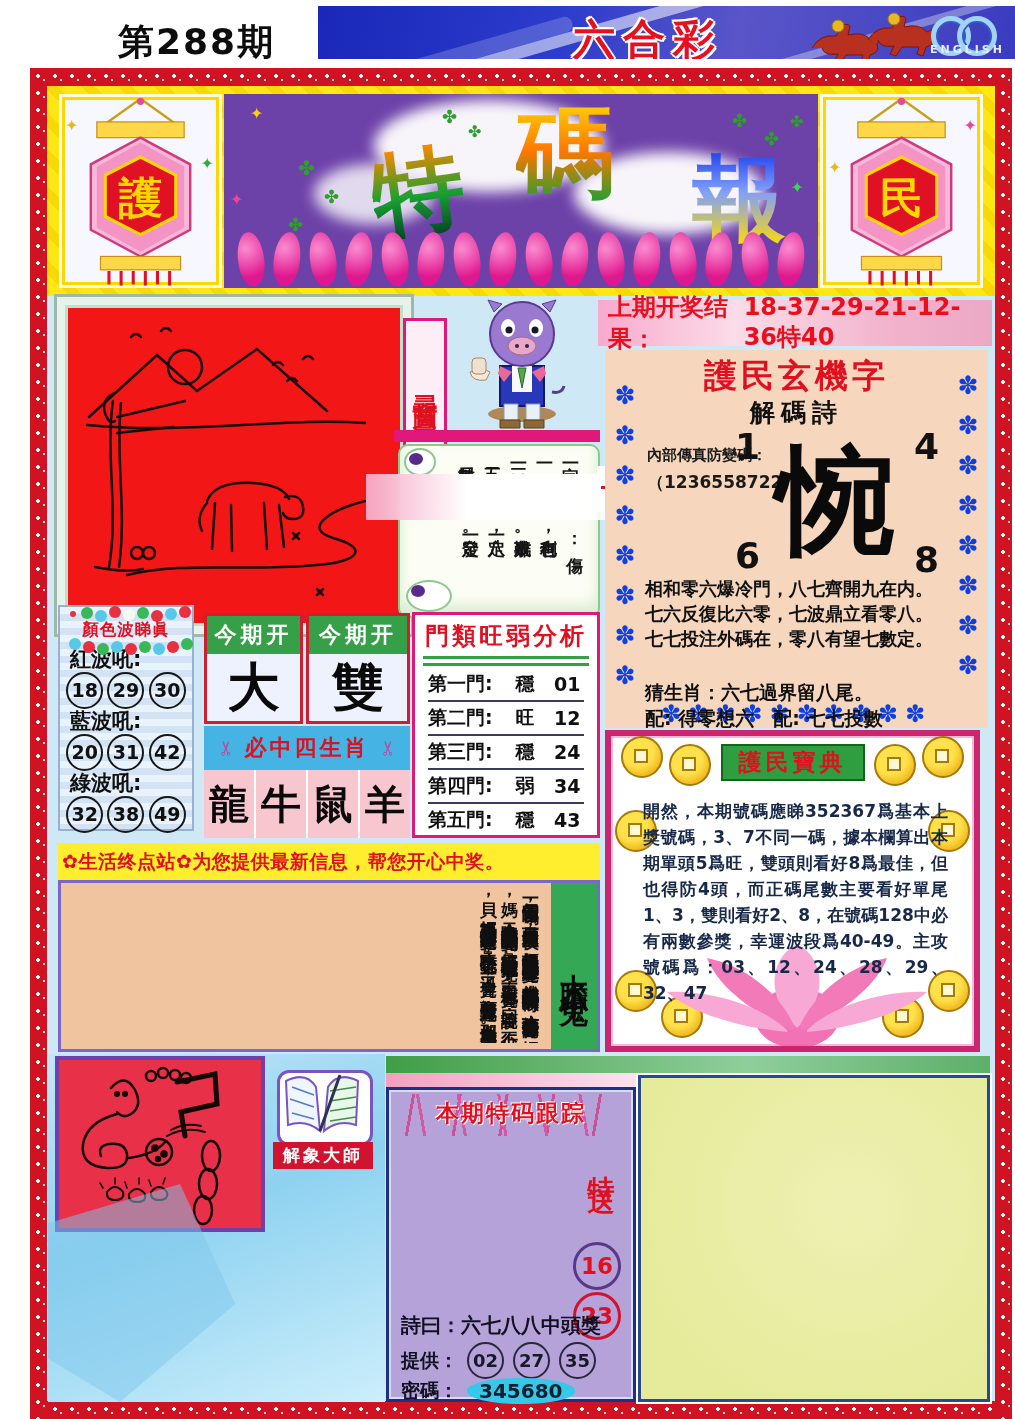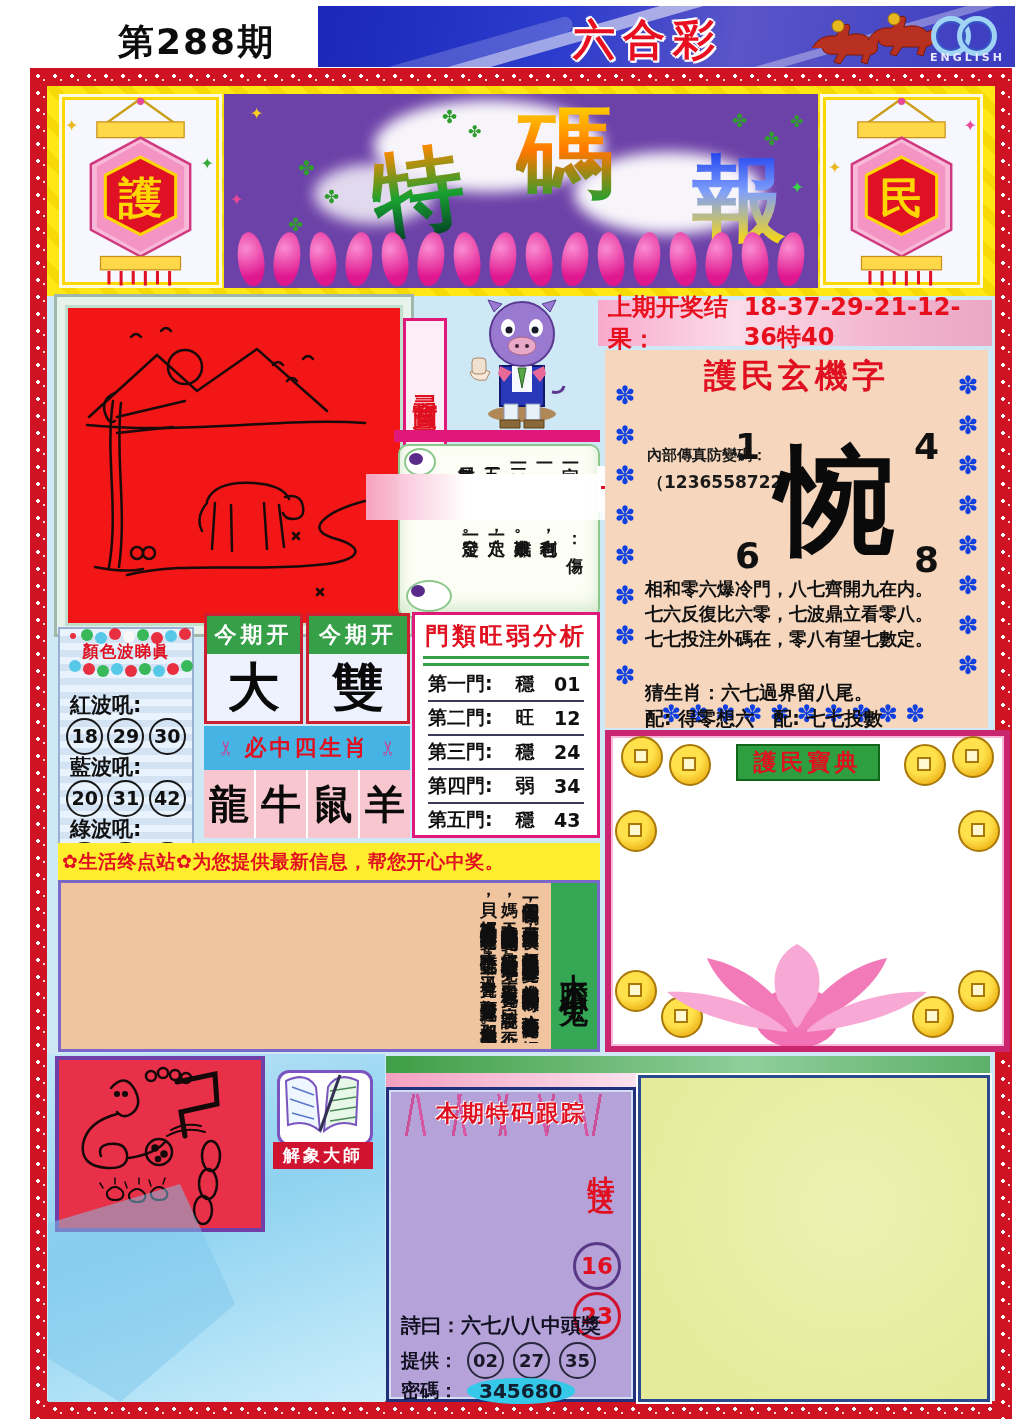--- a/index.html
+++ b/index.html
@@ -2,21 +2,21 @@
 <html><head>
 <meta charset="utf-8">
 <style>
   html,body{margin:0;padding:0;background:#888;}
   .page{position:relative;width:1015px;height:1419px;background:#ffffff;overflow:hidden;
         font-family:"DejaVu Sans","Liberation Sans",sans-serif;}
   .abs{position:absolute;}
 
   
   .issue{left:118px;top:18px;font-size:36px;font-weight:700;color:#0d0d0d;letter-spacing:2px;}
-  .banner{left:318px;top:6px;width:697px;height:61px;overflow:hidden;
+  .banner{left:318px;top:6px;width:697px;height:53px;overflow:hidden;
           background:linear-gradient(100deg,#1a27b8 0%,#2c3ccc 35%,#5a55c8 60%,#3a3cc0 100%);}
   .streak{position:absolute;background:rgba(255,255,255,.55);transform:rotate(-16deg);border-radius:8px;}
   .banner-title{position:absolute;left:255px;top:6px;font-size:42px;font-weight:800;color:#e81020;
      text-shadow:-2px 0 #fff,2px 0 #fff,0 -2px #fff,0 2px #fff,2px 2px #fff,-2px -2px #fff;letter-spacing:8px;}
   .english{position:absolute;right:10px;bottom:3px;color:#e8e8ff;font-size:11px;font-weight:700;letter-spacing:3px;}
   .ring{position:absolute;border:5px solid #9fd4f4;border-radius:50%;width:30px;height:30px;box-shadow:inset 0 0 0 2px #3858c8;}
 
   
   .bd{background-color:#cf1322;background-image:
       radial-gradient(circle 3px at 8px 8px,#ffffff 55%,transparent 62%),
@@ -80,33 +80,33 @@
   .my-fax .l1{font-size:15px;}
   .my-fax .l2{font-size:17px;margin-top:6px;}
   .my-char-wrap{position:absolute;left:128px;top:80px;width:206px;height:140px;}
   .my-char{position:absolute;left:50%;top:50%;transform:translate(-50%,-50%);font-size:118px;font-weight:800;color:#0a0a0a;line-height:1;}
   .cnum{position:absolute;font-size:36px;font-weight:700;color:#111;}
   .my-poem{position:absolute;left:40px;right:40px;top:226px;}
   .my-poem div{font-size:18px;font-weight:800;color:#101010;line-height:25px;white-space:nowrap;}
   .my-line{position:absolute;left:40px;font-size:19px;font-weight:800;color:#101010;white-space:nowrap;}
 
   
-  .baodian{left:605px;top:730px;width:405px;height:322px;background:#ffffff;border:6px solid #c9266f;box-sizing:border-box;
+  .baodian{left:605px;top:730px;width:375px;height:322px;background:#ffffff;border:6px solid #c9266f;box-sizing:border-box;
         box-shadow:inset 0 0 0 2px #f8b8d8;}
   .bd-title{position:absolute;left:50%;top:8px;transform:translateX(-50%);background:#2e9e40;border:2px solid #11661a;
         color:#e01020;font-size:23px;font-weight:800;padding:1px 16px;letter-spacing:4px;white-space:nowrap;}
   .coin{position:absolute;width:38px;height:38px;border-radius:50%;border:2px solid #a87808;
         background:radial-gradient(circle at 40% 35%,#ffe14c 45%,#f0b81e 75%,#c88a10);}
   .coin::after{content:"";position:absolute;left:11px;top:11px;width:10px;height:10px;border:2.5px solid #a87808;background:#fff8d0;}
   .bd-body{position:absolute;left:32px;right:26px;top:62px;font-size:17px;font-weight:700;color:#182848;line-height:26px;text-align:justify;z-index:2;}
   .lotus{position:absolute;left:36px;bottom:0;z-index:1;}
 
   
-  .cw{left:58px;top:627px;width:136px;height:226px;box-sizing:border-box;border:2px solid #9ab0d0;
-      background:repeating-linear-gradient(180deg,#e9f3fd 0 7px,#d3e3f3 7px 14px);padding-top:64px;}
+  .cw{left:58px;top:605px;width:136px;height:226px;box-sizing:border-box;border:2px solid #9ab0d0;
+      background:repeating-linear-gradient(180deg,#e9f3fd 0 7px,#d3e3f3 7px 14px);padding-top:40px;}
   .cw-balls{position:absolute;left:10px;top:4px;width:6px;height:6px;border-radius:50%;background:#e83040;
       box-shadow:14px -1px 0 3px #38b858,28px 2px 0 3px #58c8e8,42px -2px 0 3px #e83040,56px 1px 0 3px #f8f8f8,
       70px -1px 0 3px #38b858,84px 2px 0 3px #e83040,98px 0 0 3px #58c8e8,112px -2px 0 3px #e83040,
       2px 30px 0 3px #58c8e8,16px 33px 0 3px #e83040,30px 35px 0 3px #38b858,44px 33px 0 3px #58c8e8,
       58px 35px 0 3px #e83040,72px 33px 0 3px #38b858,86px 35px 0 3px #58c8e8,100px 33px 0 3px #e83040,114px 30px 0 3px #38b858;}
   .cw-title{position:absolute;left:0;right:0;top:12px;text-align:center;color:#e01020;font-size:16.5px;font-weight:800;letter-spacing:1px;}
   .cw-label{font-size:21px;font-weight:800;color:#101010;padding-left:10px;height:24px;line-height:24px;}
   .cw-nums{display:flex;justify-content:space-around;align-items:center;height:38px;padding:0 4px;}
   .numcirc{width:33px;height:33px;border:2.5px solid #181818;border-radius:50%;display:flex;align-items:center;justify-content:center;
       font-size:19px;font-weight:800;color:#101010;background:transparent;}
@@ -373,20 +373,21 @@
     <div class="flcol" style="right:2px;top:16px;">✽
 ✽
 ✽
 ✽
 ✽
 ✽
 ✽
 ✽</div>
     <div class="flrow">✽✽✽✽✽✽✽✽✽✽</div>
     <div class="my-title">護民玄機字</div>
+    <div class="my-sub">解碼詩</div>
     <div class="my-fax">
       <div class="l1">內部傳真防變碼：</div>
       <div class="l2">（1236558722）</div>
     </div>
     <div class="my-char-wrap">
       <span class="cnum" style="left:2px;top:-4px;">1</span>
       <span class="cnum" style="right:0;top:-4px;">4</span>
       <span class="cnum" style="left:2px;bottom:-6px;">6</span>
       <span class="cnum" style="right:0;bottom:-10px;">8</span>
       <div class="my-char">惋</div>
@@ -415,20 +416,21 @@
     <svg class="lotus" width="300" height="106" viewBox="0 0 300 106">
       <g>
         <ellipse cx="150" cy="78" rx="42" ry="30" fill="#f05aa8" opacity=".85"></ellipse>
         <path d="M150,88 C120,60 120,20 150,4 C180,20 180,60 150,88" fill="#f8a8d4"></path>
         <path d="M145,90 C100,70 70,44 60,18 C100,26 135,56 148,88" fill="#f27ab8"></path>
         <path d="M155,90 C200,70 230,44 240,18 C200,26 165,56 152,88" fill="#f27ab8"></path>
         <path d="M140,92 C95,88 45,74 20,52 C70,50 120,70 140,90" fill="#f8a8d4"></path>
         <path d="M160,92 C205,88 255,74 280,52 C230,50 180,70 160,90" fill="#f8a8d4"></path>
       </g>
     </svg>
+    <div class="bd-body">開然，本期號碼應睇352367爲基本上獎號碼，3、7不同一碼，據本欄算出本期單頭5爲旺，雙頭則看好8爲最佳，但也得防4頭，而正碼尾數主要看好單尾1、3，雙則看好2、8，在號碼128中必有兩數參獎，幸運波段爲40-49。主攻號碼爲：03、12、24、28、29、32、47</div>
   </div>
 
   <div class="abs cw">
     <div class="cw-balls"></div>
     <div class="cw-title">顏色波睇眞</div>
     <div class="cw-label">紅波吼:</div>
     <div class="cw-nums">
       <div class="numcirc">18</div>
       <div class="numcirc">29</div>
       <div class="numcirc">30</div>

